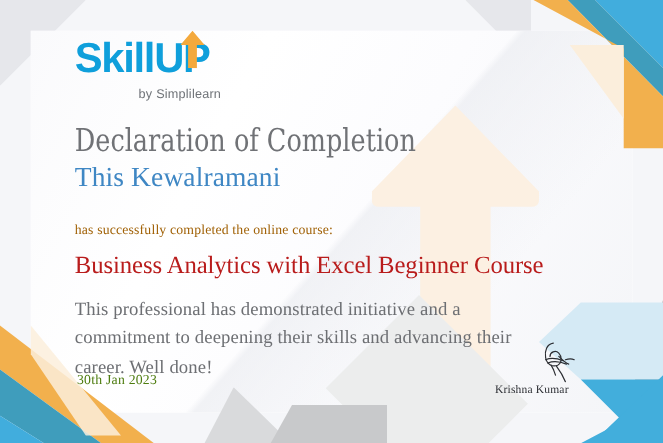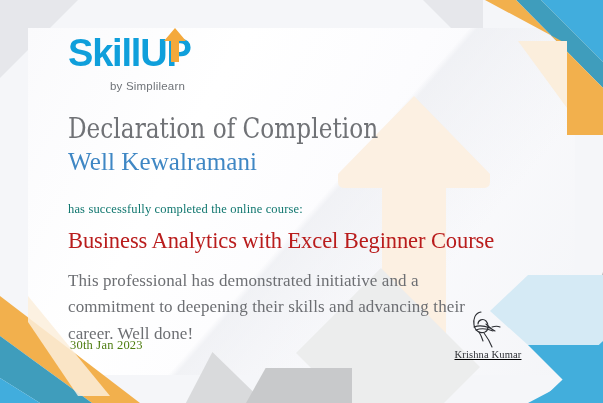--- a/index.html
+++ b/index.html
@@ -153,21 +153,21 @@
     position: absolute;
     left: 96px; top: -6px;
     width: 22px; height: 34px;
   }
   .logo-sub {
     font-family: "Liberation Sans", sans-serif;
     font-size: 11.5px;
     color: #6f7378;
     letter-spacing: .2px;
     margin-top: 4px;
-    margin-left: 42px;
+    margin-left: 58px;
   }
 
   
   .declaration {
     position: absolute;
     left: 68px; top: 112px;
     font-size: 27px;
     color: #707276;
     letter-spacing: 0px;
     font-family: "DejaVu Serif", serif;
@@ -182,21 +182,21 @@
     font-size: 25px;
     color: #3f87c4;
     font-family: "Liberation Serif", serif;
     letter-spacing: .1px;
     white-space: nowrap;
   }
   .lead-line {
     position: absolute;
     left: 68px; top: 202px;
     font-size: 12.5px;
-    color: #0f766e;
+    color: #a16207;
     font-family: "Liberation Serif", serif;
     letter-spacing: .15px;
     white-space: nowrap;
   }
   .course-title {
     position: absolute;
     left: 68px; top: 228px;
     font-size: 22.5px;
     color: #b91c1c;
     font-family: "Liberation Serif", serif;
@@ -219,24 +219,22 @@
     font-size: 12.5px;
     color: #4d7c0f;
     font-family: "Liberation Serif", serif;
     letter-spacing: .2px;
     white-space: nowrap;
   }
 
   
   .sign-block {
     position: absolute;
-    left: 428px; top: 308px;
+    left: 450px; top: 308px;
     width: 120px;
-    text-align: center;
-    text-decoration: underline;
   }
   .sign-mark {
     height: 40px;
     display: flex;
     align-items: flex-end;
     justify-content: center;
   }
   .sign-name {
     font-size: 10.5px;
     color: #2e3035;
@@ -322,21 +320,21 @@
       <span class="logo-arrow">
         <svg width="22" height="34" viewBox="0 0 22 34">
           <path d="M11 0 L22 13 L15 13 L15 34 L7 34 L7 13 L0 13 Z" fill="#f4a93c"></path>
         </svg>
       </span>
     </div>
     <div class="logo-sub">by Simplilearn</div>
   </div>
 
   <div class="declaration">Declaration of Completion</div>
-  <div class="recipient">Well Kewalramani</div>
+  <div class="recipient">This Kewalramani</div>
   <div class="lead-line">has successfully completed the online course:</div>
   <div class="course-title">Business Analytics with Excel Beginner Course</div>
   <div class="blurb">This professional has demonstrated initiative and a commitment to deepening their skills and advancing their career. Well done!</div>
   <div class="issue-date">30th Jan 2023</div>
 
   <div class="sign-block">
     <div class="sign-mark">
       <svg width="52" height="40" viewBox="0 0 52 40">
         <g fill="none" stroke="#2c2e33" stroke-width="1.1" stroke-linecap="round">
           <path d="M19 4 C13 5 11 11 12 17 C13 23 18 26 23 24 C27 22 27 16 24 13 C21 10 16 12 16 16"></path>

